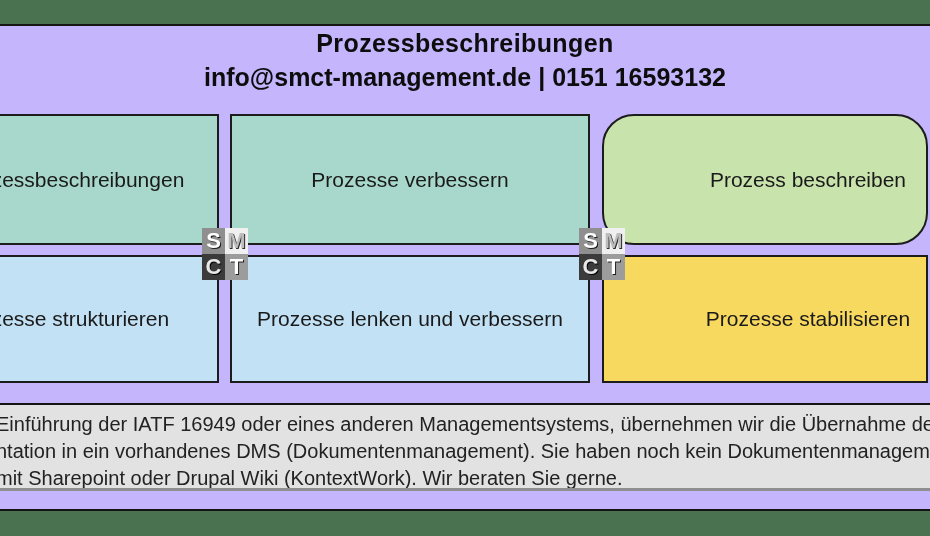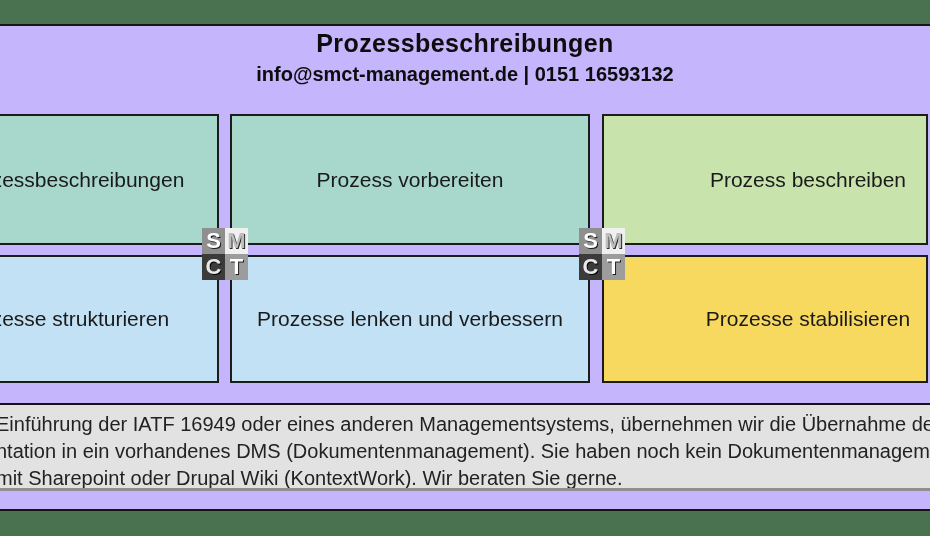--- a/index.html
+++ b/index.html
@@ -8,21 +8,21 @@
     font-family:"Liberation Sans",sans-serif;color:#111;
   }
   
   .header-bar{position:absolute;left:0;top:0;width:930px;height:24px;background:#4a7150;border-bottom:2px solid #161616;}
   .footer-line{position:absolute;left:0;top:509px;width:930px;height:2px;background:#141414;}
   .footer-bar{position:absolute;left:0;top:511px;width:930px;height:25px;background:#4a7150;}
   
   .page-title{position:absolute;left:0;top:29px;width:930px;text-align:center;
     font-size:25px;font-weight:bold;letter-spacing:.4px;color:#0d0d0d;}
   .contact-line{position:absolute;left:0;top:63px;width:930px;text-align:center;
-    font-size:20px;font-weight:bold;color:#0d0d0d;}
+    font-size:25px;font-weight:bold;color:#0d0d0d;}
   
   .pbox{position:absolute;box-sizing:border-box;border:2px solid #1c1c1c;
     display:flex;align-items:center;justify-content:center;
     font-size:21px;color:#1a1a1a;}
   .pbox.cutoff{justify-content:flex-start;padding-left:24px;}
   .pbox.shift-right{padding-left:86px;}
   .box-1,.box-4{left:-67px;width:286px;}
   .box-2,.box-5{left:230px;width:360px;}
   .box-3,.box-6{left:602px;width:326px;}
   .box-1,.box-2,.box-3{top:114px;height:131px;}
@@ -51,23 +51,23 @@
 
   <div class="header-bar" style="background: rgb(74, 113, 80);"></div>
 
   <div class="page-title">Prozessbeschreibungen</div>
   <div class="contact-line">info@smct-management.de | 0151 16593132</div>
 
   <div class="pbox box-1 cutoff" style="background: rgb(168, 216, 203);">
     <span>Prozessbeschreibungen</span>
   </div>
   <div class="pbox box-2" style="background: rgb(168, 216, 203);">
-    <span>Prozess vorbereiten</span>
+    <span>Prozesse verbessern</span>
   </div>
-  <div class="pbox box-3 shift-right" style="background: rgb(201, 227, 172);">
+  <div class="pbox box-3 shift-right" style="background: rgb(201, 227, 172); border-radius: 32px;">
     <span>Prozess beschreiben</span>
   </div>
   <div class="pbox box-4 cutoff" style="background: rgb(194, 225, 244);">
     <span>Prozesse strukturieren</span>
   </div>
   <div class="pbox box-5" style="background: rgb(194, 225, 244);">
     <span>Prozesse lenken und verbessern</span>
   </div>
   <div class="pbox box-6 shift-right" style="background: rgb(248, 217, 96);">
     <span>Prozesse stabilisieren</span>

